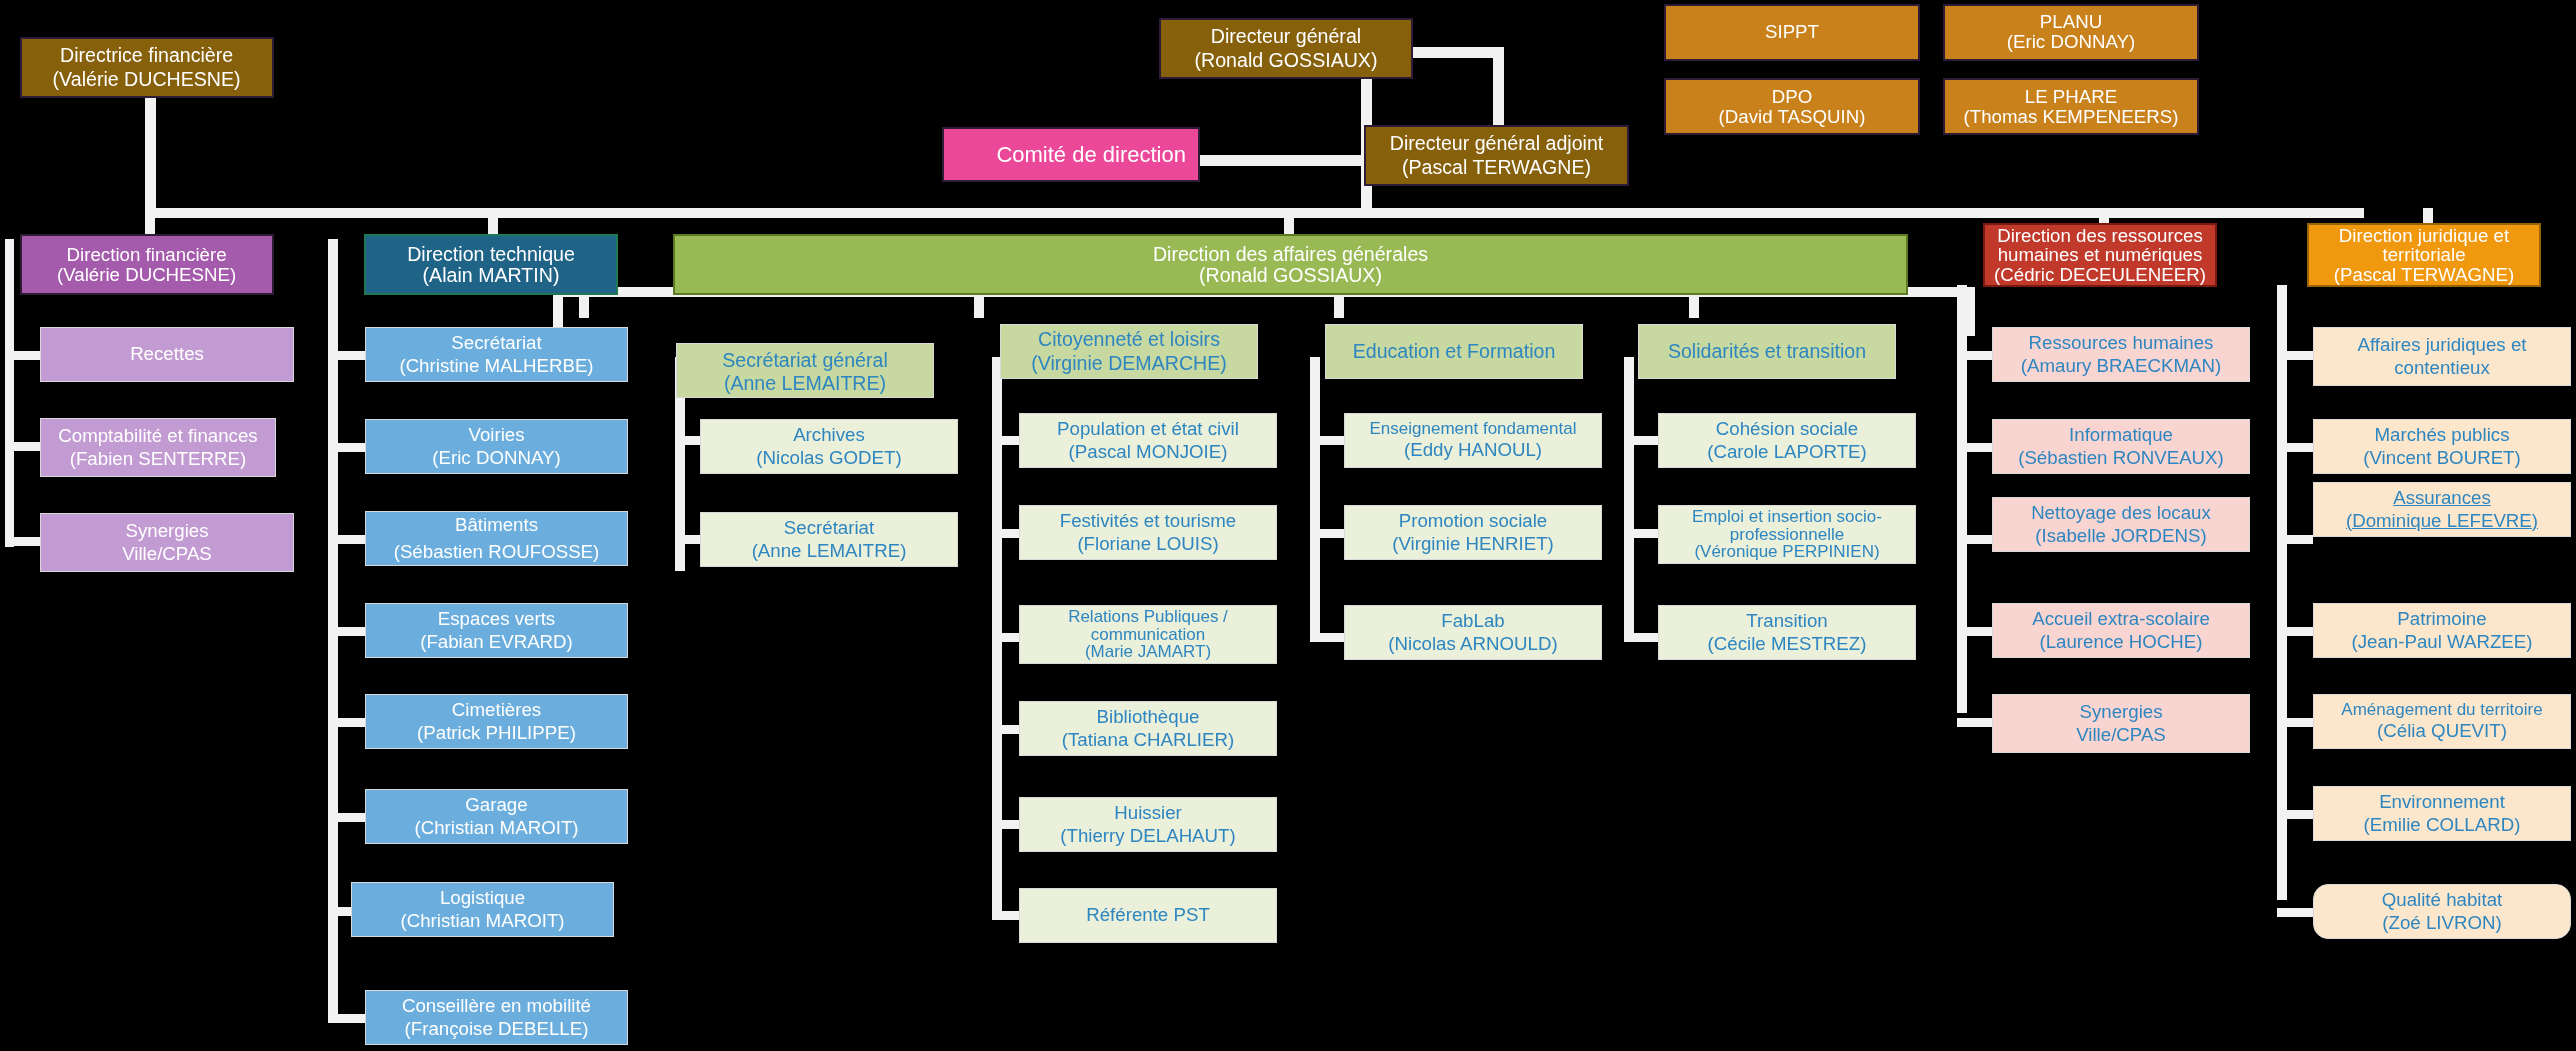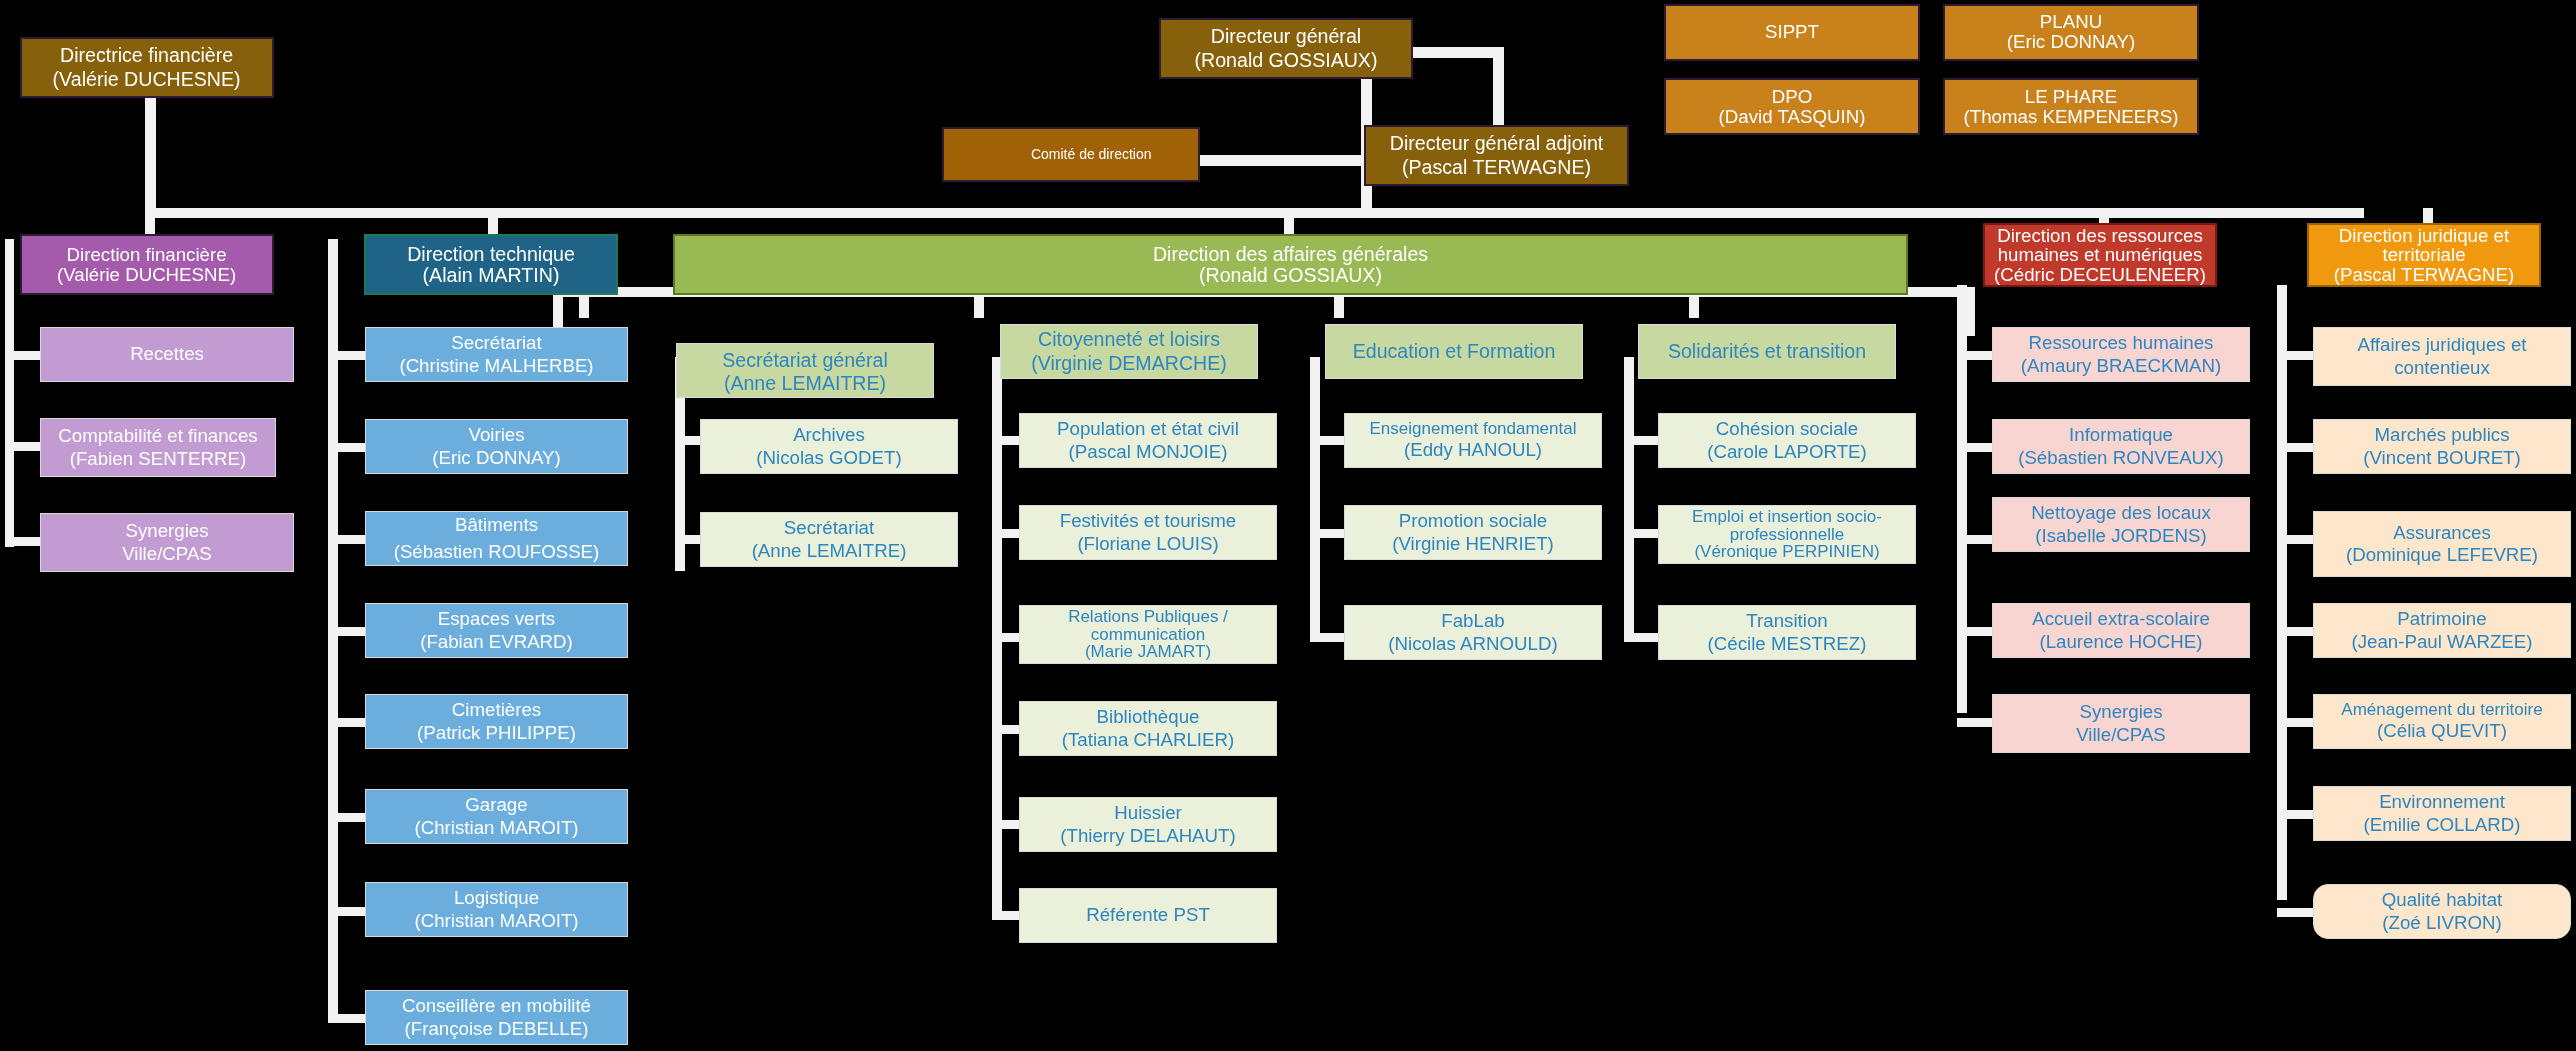--- a/index.html
+++ b/index.html
@@ -25,21 +25,21 @@
     color:#FFFFFF;
     padding:1.8px 3.6px;
   }
   .box .l1,.box .l2,.box .l3{display:block; width:100%;}
 
   
   .t-dir{background:#87600C; border:2.7px solid #2E1B35; color:#fff; font-size:19.6px;}
   
   .t-svc{background:#C9811B; border:2.7px solid #2E1B35; color:#fff; font-size:18.7px;}
   
-  .t-com{background:#a16207; border:2.7px solid #2E1B35; color:#fff; font-size:14px;padding-left:44px;}
+  .t-com{background:#ec4899; border:2.7px solid #2E1B35; color:#fff; font-size:22px;padding-left:44px;}
 
   
   .h-fin{background:#A55BAC; border:2.7px solid #2E1B35; color:#fff; font-size:18.7px;}
   .h-tec{background:#1F6387; border:2.7px solid #1D7A52; color:#fff; font-size:19.6px;}
   .h-aff{background:#99B955; border:2.7px solid #5C7A22; color:#fff; font-size:19.6px;}
   .h-rh {background:#C0392B; border:2.7px solid #7B1A10; color:#fff; font-size:18.7px;}
   .h-jur{background:#F0980E; border:2.7px solid #9A6306; color:#fff; font-size:18.7px;}
 
   
   .c-fin{background:#C39BD3; border:0.9px solid #D9D9D9; color:#FFFFFF; font-size:18.7px;}
@@ -208,21 +208,21 @@
     <span class="l2">(Fabian EVRARD)</span>
   </div>
   <div class="box c-tec" style="left:365px;top:694px;width:263px;height:55px;">
     <span class="l1">Cimetières</span>
     <span class="l2">(Patrick PHILIPPE)</span>
   </div>
   <div class="box c-tec" style="left:365px;top:789px;width:263px;height:55px;">
     <span class="l1">Garage</span>
     <span class="l2">(Christian MAROIT)</span>
   </div>
-  <div class="box c-tec" style="left:365px;top:882px;width:263px;height:55px;">
+  <div class="box c-tec" style="left:351px;top:882px;width:263px;height:55px;">
     <span class="l1">Logistique</span>
     <span class="l2">(Christian MAROIT)</span>
   </div>
   <div class="box c-tec" style="left:365px;top:990px;width:263px;height:55px;">
     <span class="l1">Conseillère en mobilité</span>
     <span class="l2">(Françoise DEBELLE)</span>
   </div>
 
   <div class="box h-aff tight" style="left:673px;top:234px;width:1235px;height:61px;">
     <span class="l1">Direction des affaires générales</span>
@@ -336,21 +336,21 @@
     <span class="l3">(Pascal TERWAGNE)</span>
   </div>
   <div class="box c-jur" style="left:2313px;top:327px;width:258px;height:59px;">
     <span class="l1">Affaires juridiques et</span>
     <span class="l2">contentieux</span>
   </div>
   <div class="box c-jur" style="left:2313px;top:419px;width:258px;height:55px;">
     <span class="l1">Marchés publics</span>
     <span class="l2">(Vincent BOURET)</span>
   </div>
-  <div class="box c-jur" style="left:2313px;top:511px;width:258px;height:66px;">
+  <div class="box c-jur" style="left:2313px;top:482px;width:258px;height:55px;text-decoration:underline;">
     <span class="l1">Assurances</span>
     <span class="l2">(Dominique LEFEVRE)</span>
   </div>
   <div class="box c-jur" style="left:2313px;top:603px;width:258px;height:55px;">
     <span class="l1">Patrimoine</span>
     <span class="l2">(Jean-Paul WARZEE)</span>
   </div>
   <div class="box c-jur" style="left:2313px;top:694px;width:258px;height:55px;">
     <span class="l1 sm">Aménagement du territoire</span>
     <span class="l2">(Célia QUEVIT)</span>

